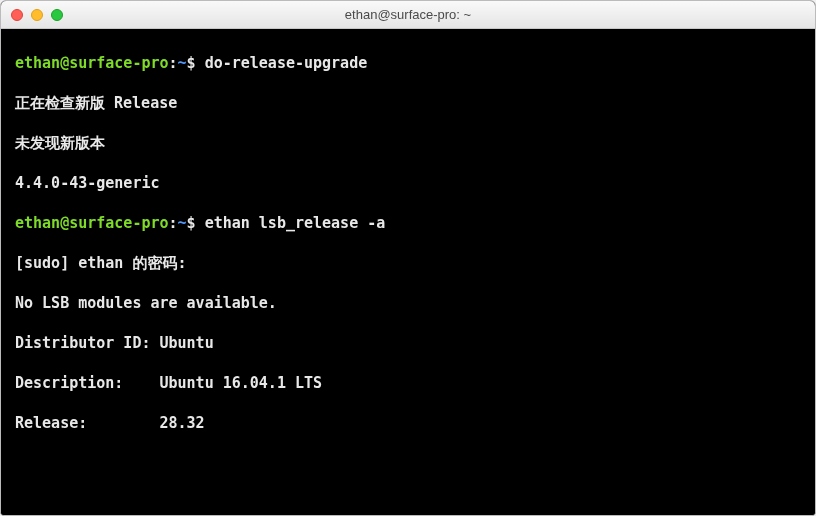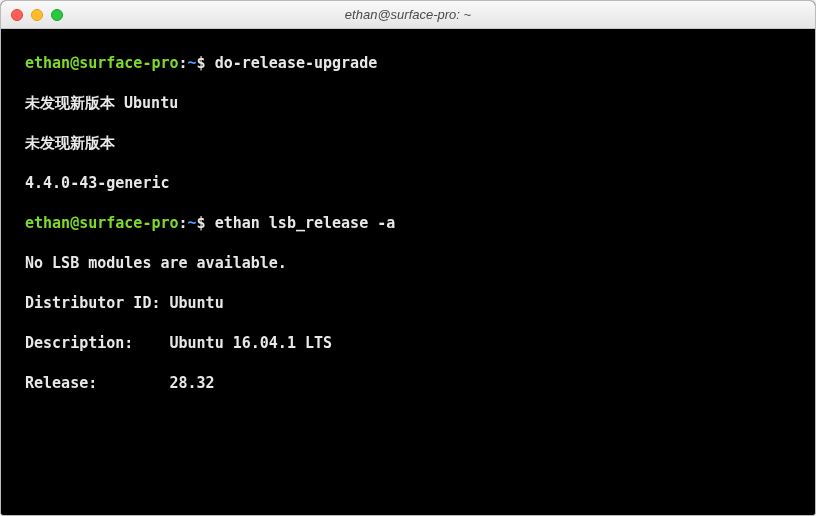--- a/index.html
+++ b/index.html
@@ -43,29 +43,28 @@
     .tl-max   { background: #28c940; border: 1px solid #1ba125; }
     .title-text {
       position: absolute;
       width: 100%;
       text-align: center;
       font-family: -apple-system, "Helvetica Neue", Arial, sans-serif;
       font-size: 13px;
       color: #4a4a4a;
       font-weight: 500;
       pointer-events: none;
-      font-style: italic;
     }
     .terminal {
       flex: 1;
       background: #000000;
       color: #e8e8e8;
       font-size: 15px;
       line-height: 20px;
-      padding: 4px 24px;
+      padding: 4px 14px;
       white-space: pre;
       overflow: hidden;
       font-weight: bold;
     }
     .user { color: #7fdb2a; font-weight: bold; }
     .path { color: #4f9aff; font-weight: bold; }
     .dollar { color: #e8e8e8; }
     .cmd, .out { color: #e8e8e8; }
     .line { display: block; }
   </style>
@@ -77,23 +76,24 @@
     <div class="traffic-lights">
       <div class="traffic-light tl-close"></div>
       <div class="traffic-light tl-min"></div>
       <div class="traffic-light tl-max"></div>
     </div>
     <div class="title-text">ethan@surface-pro: ~</div>
   </div>
 
   <div class="terminal">
 <span class="line"><span class="user">ethan@surface-pro</span><span class="out">:</span><span class="path">~</span><span class="dollar">$</span> <span class="cmd">do-release-upgrade</span></span>
-<span class="line out">未发现新版本 Ubuntu</span>
+<span class="line out">正在检查新版 Release</span>
 <span class="line out">未发现新版本</span>
 <span class="line out">4.4.0-43-generic</span>
 <span class="line"><span class="user">ethan@surface-pro</span><span class="out">:</span><span class="path">~</span><span class="dollar">$</span> <span class="cmd">ethan lsb_release -a</span></span>
+<span class="line out">[sudo] ethan 的密码:</span>
 <span class="line out">No LSB modules are available.</span>
 <span class="line out">Distributor ID: Ubuntu</span>
 <span class="line out">Description:    Ubuntu 16.04.1 LTS</span>
 <span class="line out">Release:        28.32</span>
 
   </div>
 </div>
 
 </body></html>

